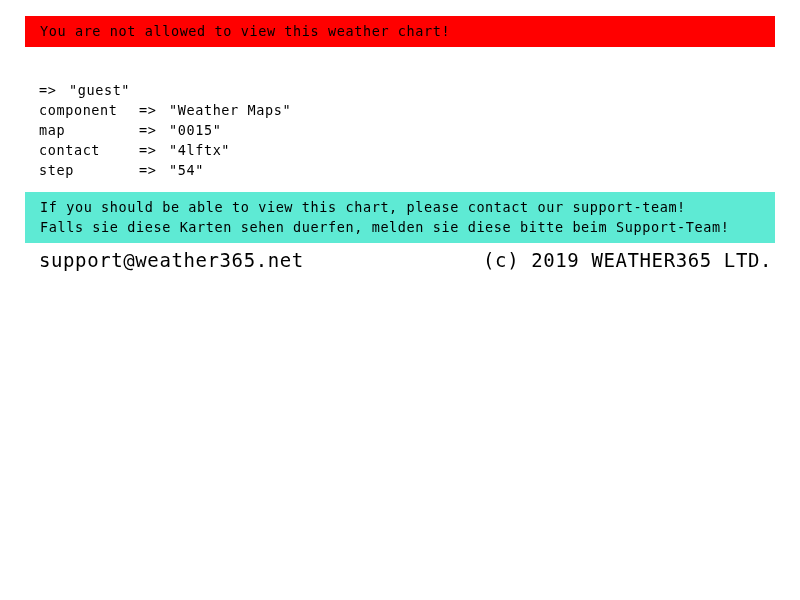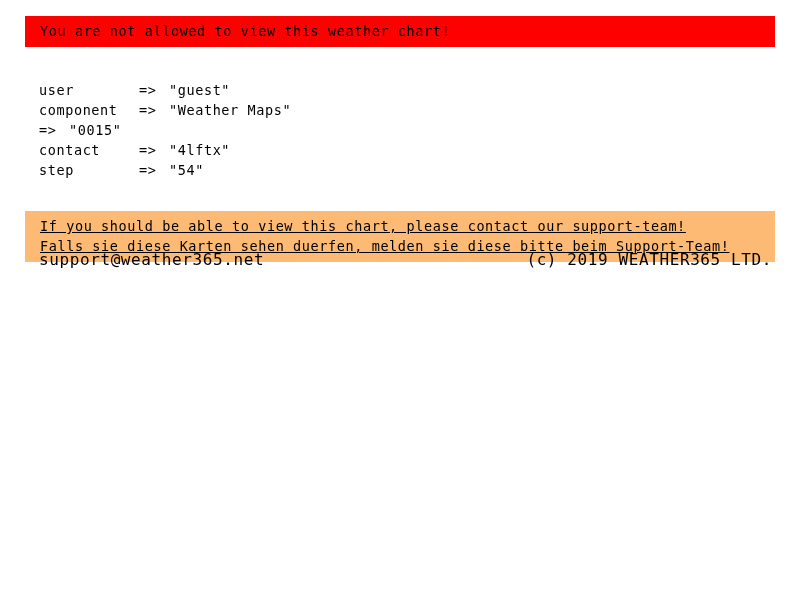--- a/index.html
+++ b/index.html
@@ -25,23 +25,22 @@
     left: 25px;
     width: 750px;
     box-sizing: border-box;
     padding: 5px 15px 6px 15px;
   }
   .banner-error {
     top: 16px;
     background: #ff0000;
   }
   .banner-ok {
-    top: 211px;
-    background: #fdba74;
-    text-decoration: underline;
+    top: 192px;
+    background: #5eead4;
   }
   .banner-line {
     font-family: "DejaVu Sans Mono", monospace;
     font-size: 13.5px;
     line-height: 20px;
     white-space: pre;
     letter-spacing: 0.6px;
   }
   .params {
     position: absolute;
@@ -68,51 +67,51 @@
     display: inline-block;
   }
   .footer {
     position: absolute;
     left: 39px;
     top: 250px;
     width: 733px;
     display: flex;
     justify-content: space-between;
     font-family: "DejaVu Sans Mono", monospace;
-    font-size: 16px;
+    font-size: 19px;
     line-height: 20px;
     letter-spacing: 0.6px;
     white-space: pre;
   }
   .footer a {
     color: #000000;
     text-decoration: none;
   }
 </style>
 </head>
 <body>
 
 <div class="page">
 
   <div class="banner banner-error">
     <div class="banner-line">You are not allowed to view this weather chart!</div>
   </div>
 
   <div class="params">
     <div class="param-row">
-      <span class="param-key">user</span>
       <span class="param-arrow">=&gt;</span>
       <span class="param-val">"guest"</span>
     </div>
     <div class="param-row">
       <span class="param-key">component</span>
       <span class="param-arrow">=&gt;</span>
       <span class="param-val">"Weather Maps"</span>
     </div>
     <div class="param-row">
+      <span class="param-key">map</span>
       <span class="param-arrow">=&gt;</span>
       <span class="param-val">"0015"</span>
     </div>
     <div class="param-row">
       <span class="param-key">contact</span>
       <span class="param-arrow">=&gt;</span>
       <span class="param-val">"4lftx"</span>
     </div>
     <div class="param-row">
       <span class="param-key">step</span>

